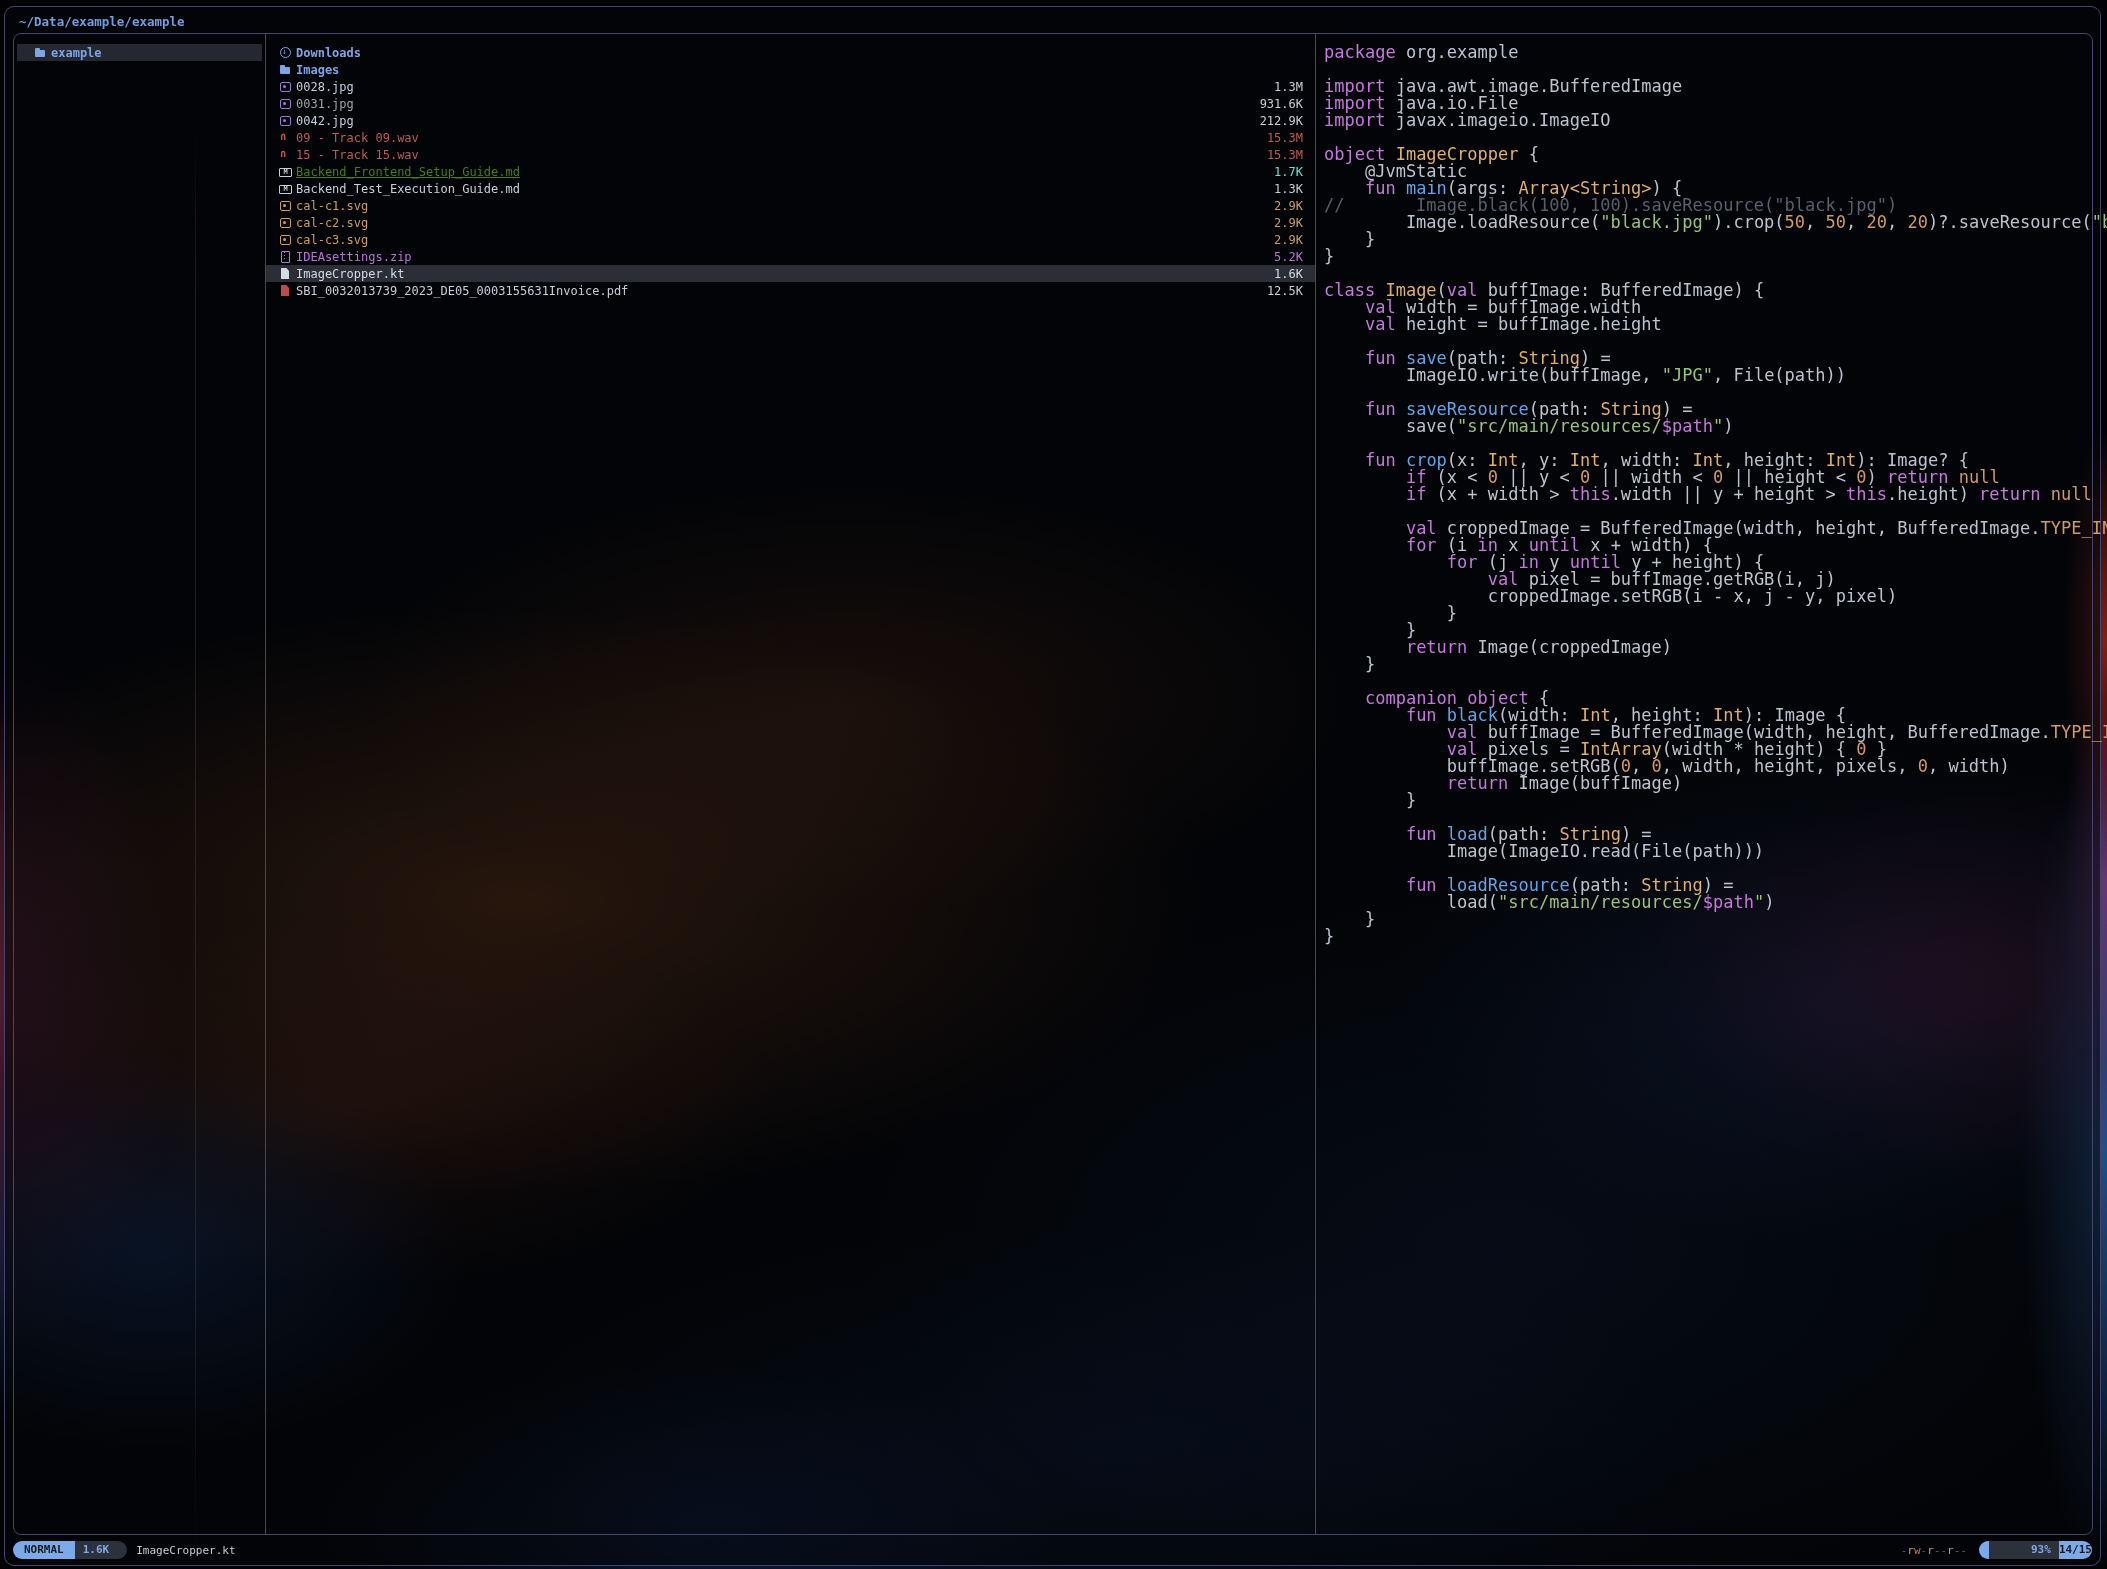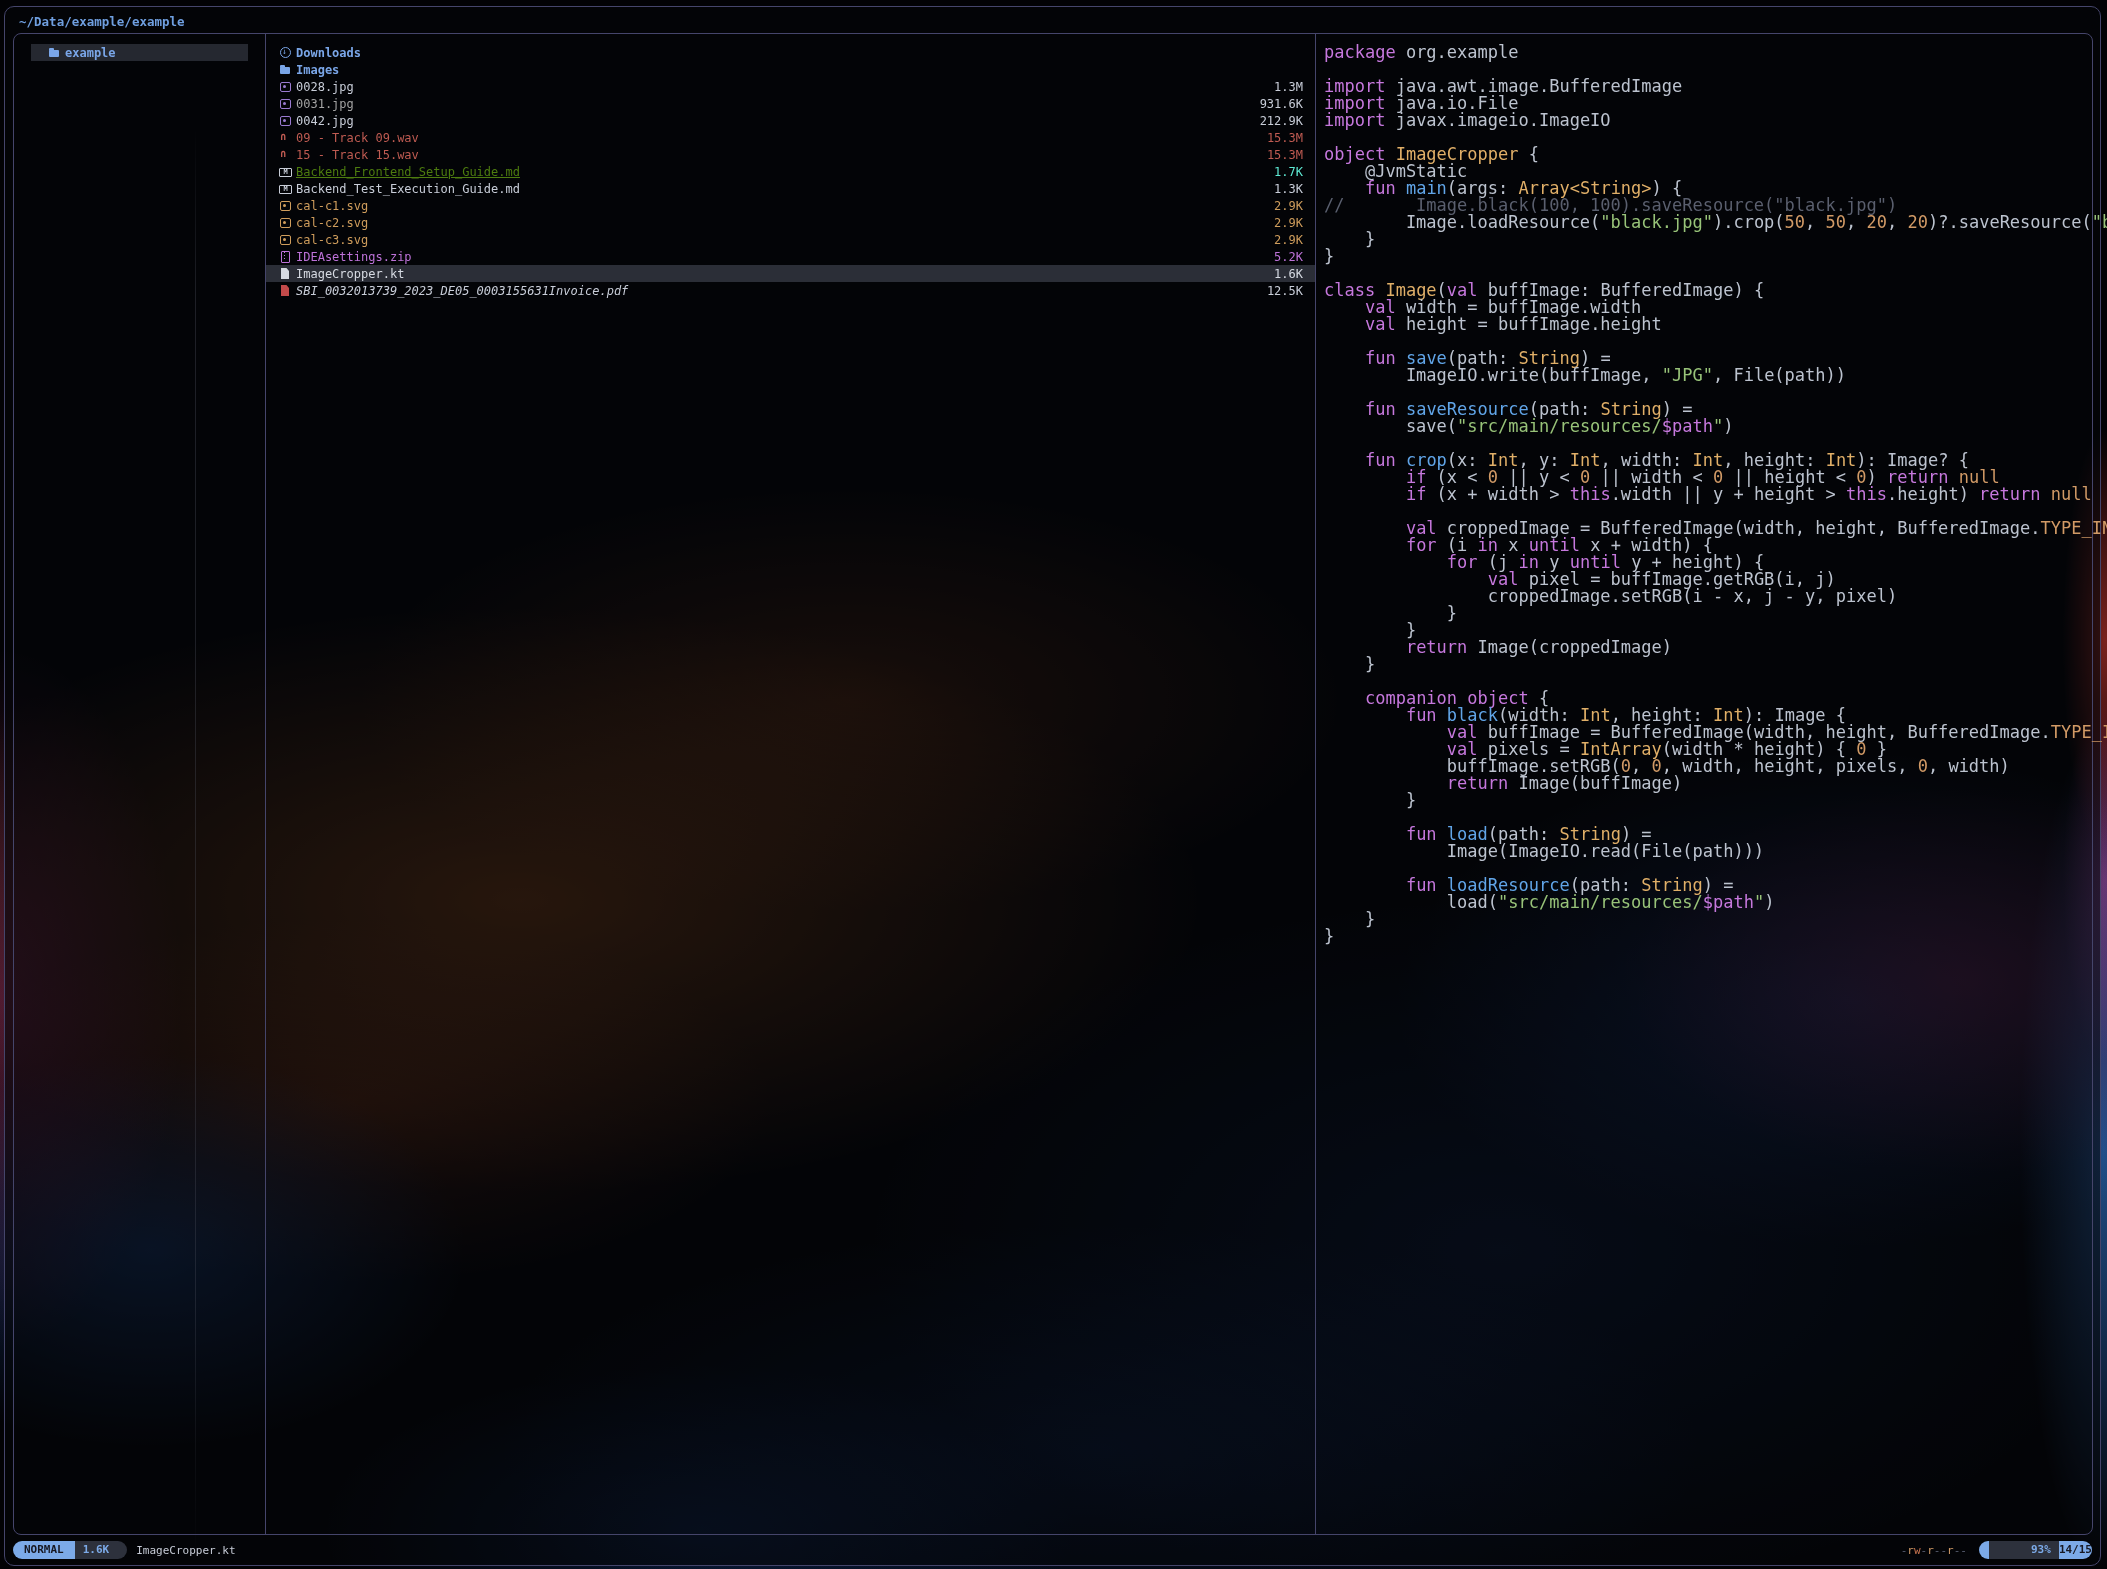--- a/index.html
+++ b/index.html
@@ -38,21 +38,21 @@
   .divider.d1{left:251px;}
   .divider.d2{left:1301px;}
   .pane{position:absolute;top:0;bottom:0;}
   .pane.parent{left:0;width:251px;padding-top:10px;}
   .pane.current{left:252px;width:1049px;padding-top:10px;}
   .pane.preview{left:1302px;width:776px;padding-top:10px;}
   
   .frow{height:17px;display:flex;align-items:center;font-size:12px;color:#c8cdd8;
     padding:0 12px 0 13px;white-space:pre;cursor:default;}
   .frow.selected{background:#2b2e37;}
-  .pane.parent .frow{margin:0 17px;padding-left:17px;font-weight:700;}
+  .pane.parent .frow{margin:0 3px;padding-left:17px;font-weight:700;}
   .pane.parent .frow.selected{background:#252830;}
   .fname{flex:1 1 auto;overflow:hidden;}
   .fsize{flex:0 0 auto;margin-left:8px;}
   .bold{font-weight:700;}
   
   .ic{display:inline-block;width:13px;height:13px;position:relative;flex:none;margin-right:4px;}
   .ic-folder::before{content:"";position:absolute;left:1px;top:4px;width:10px;height:7px;background:currentColor;border-radius:1px;}
   .ic-folder::after{content:"";position:absolute;left:1px;top:2px;width:5px;height:3px;background:currentColor;border-radius:1px;}
   .ic-download::before{content:"";position:absolute;left:1px;top:1px;width:9px;height:9px;border:1px solid currentColor;border-radius:50%;}
   .ic-download::after{content:"↓";position:absolute;left:0;top:0;width:11px;height:11px;font-size:8px;line-height:12px;text-align:center;}
@@ -155,21 +155,21 @@
         <div class="frow">
     <span class="ic ic-image" style="color: rgb(207, 157, 92);"></span><span class="fname" style="color: rgb(207, 157, 92);">cal-c3.svg</span><span class="fsize" style="color: rgb(207, 157, 92);">2.9K</span>
   </div>
         <div class="frow">
     <span class="ic ic-archive" style="color: rgb(189, 114, 216);"></span><span class="fname" style="color: rgb(189, 114, 216);">IDEAsettings.zip</span><span class="fsize" style="color: rgb(189, 114, 216);">5.2K</span>
   </div>
         <div class="frow selected">
     <span class="ic ic-file" style="color: rgb(214, 218, 226);"></span><span class="fname" style="color: rgb(214, 218, 226);">ImageCropper.kt</span><span class="fsize" style="color: rgb(214, 218, 226);">1.6K</span>
   </div>
         <div class="frow">
-    <span class="ic ic-pdf" style="color: rgb(195, 74, 74);"></span><span class="fname" style="color: rgb(200, 205, 216); font-style: italic;">SBI_0032013739_2023_DE05_0003155631Invoice.pdf</span><span class="fsize" style="color: rgb(200, 205, 216);">12.5K</span>
+    <span class="ic ic-pdf" style="color: rgb(195, 74, 74);"></span><span class="fname" style="color: rgb(200, 205, 216);">SBI_0032013739_2023_DE05_0003155631Invoice.pdf</span><span class="fsize" style="color: rgb(200, 205, 216);">12.5K</span>
   </div>
       </div>
     <div class="pane preview">
       <div class="code" id="code-view"><div class="cl"><span class="c-kw">package</span><span class="c-pl"> org.example</span></div><div class="cl">&nbsp;</div><div class="cl"><span class="c-kw">import</span><span class="c-pl"> java.awt.image.BufferedImage</span></div><div class="cl"><span class="c-kw">import</span><span class="c-pl"> java.io.File</span></div><div class="cl"><span class="c-kw">import</span><span class="c-pl"> javax.imageio.ImageIO</span></div><div class="cl">&nbsp;</div><div class="cl"><span class="c-kw">object</span><span class="c-ty"> ImageCropper</span><span class="c-pl"> {</span></div><div class="cl"><span class="c-pl">    @JvmStatic</span></div><div class="cl"><span class="c-pl">    </span><span class="c-kw">fun</span><span class="c-fn"> main</span><span class="c-pl">(args: </span><span class="c-ty">Array&lt;String&gt;</span><span class="c-pl">) {</span></div><div class="cl"><span class="c-cm">//       Image.black(100, 100).saveResource("black.jpg")</span></div><div class="cl"><span class="c-pl">        Image.loadResource(</span><span class="c-st">"black.jpg"</span><span class="c-pl">).crop(</span><span class="c-nu">50</span><span class="c-pl">, </span><span class="c-nu">50</span><span class="c-pl">, </span><span class="c-nu">20</span><span class="c-pl">, </span><span class="c-nu">20</span><span class="c-pl">)?.saveResource(</span><span class="c-st">"blackCropped.jpg"</span><span class="c-pl">)</span></div><div class="cl"><span class="c-pl">    }</span></div><div class="cl"><span class="c-pl">}</span></div><div class="cl">&nbsp;</div><div class="cl"><span class="c-kw">class</span><span class="c-ty"> Image</span><span class="c-pl">(</span><span class="c-kw">val</span><span class="c-pl"> buffImage: BufferedImage) {</span></div><div class="cl"><span class="c-pl">    </span><span class="c-kw">val</span><span class="c-pl"> width = buffImage.width</span></div><div class="cl"><span class="c-pl">    </span><span class="c-kw">val</span><span class="c-pl"> height = buffImage.height</span></div><div class="cl">&nbsp;</div><div class="cl"><span class="c-pl">    </span><span class="c-kw">fun</span><span class="c-fn"> save</span><span class="c-pl">(path: </span><span class="c-ty">String</span><span class="c-pl">) =</span></div><div class="cl"><span class="c-pl">        ImageIO.write(buffImage, </span><span class="c-st">"JPG"</span><span class="c-pl">, File(path))</span></div><div class="cl">&nbsp;</div><div class="cl"><span class="c-pl">    </span><span class="c-kw">fun</span><span class="c-fn"> saveResource</span><span class="c-pl">(path: </span><span class="c-ty">String</span><span class="c-pl">) =</span></div><div class="cl"><span class="c-pl">        save(</span><span class="c-st">"src/main/resources/</span><span class="c-iv">$path</span><span class="c-st">"</span><span class="c-pl">)</span></div><div class="cl">&nbsp;</div><div class="cl"><span class="c-pl">    </span><span class="c-kw">fun</span><span class="c-fn"> crop</span><span class="c-pl">(x: </span><span class="c-ty">Int</span><span class="c-pl">, y: </span><span class="c-ty">Int</span><span class="c-pl">, width: </span><span class="c-ty">Int</span><span class="c-pl">, height: </span><span class="c-ty">Int</span><span class="c-pl">): Image? {</span></div><div class="cl"><span class="c-pl">        </span><span class="c-kw">if</span><span class="c-pl"> (x &lt; </span><span class="c-nu">0</span><span class="c-pl"> || y &lt; </span><span class="c-nu">0</span><span class="c-pl"> || width &lt; </span><span class="c-nu">0</span><span class="c-pl"> || height &lt; </span><span class="c-nu">0</span><span class="c-pl">) </span><span class="c-kw">return</span><span class="c-nu"> null</span></div><div class="cl"><span class="c-pl">        </span><span class="c-kw">if</span><span class="c-pl"> (x + width &gt; </span><span class="c-kw">this</span><span class="c-pl">.width || y + height &gt; </span><span class="c-kw">this</span><span class="c-pl">.height) </span><span class="c-kw">return</span><span class="c-nu"> null</span></div><div class="cl">&nbsp;</div><div class="cl"><span class="c-pl">        </span><span class="c-kw">val</span><span class="c-pl"> croppedImage = BufferedImage(width, height, BufferedImage.</span><span class="c-nu">TYPE_INT_RGB</span><span class="c-pl">)</span></div><div class="cl"><span class="c-pl">        </span><span class="c-kw">for</span><span class="c-pl"> (i </span><span class="c-kw">in</span><span class="c-pl"> x </span><span class="c-kw">until</span><span class="c-pl"> x + width) {</span></div><div class="cl"><span class="c-pl">            </span><span class="c-kw">for</span><span class="c-pl"> (j </span><span class="c-kw">in</span><span class="c-pl"> y </span><span class="c-kw">until</span><span class="c-pl"> y + height) {</span></div><div class="cl"><span class="c-pl">                </span><span class="c-kw">val</span><span class="c-pl"> pixel = buffImage.getRGB(i, j)</span></div><div class="cl"><span class="c-pl">                croppedImage.setRGB(i - x, j - y, pixel)</span></div><div class="cl"><span class="c-pl">            }</span></div><div class="cl"><span class="c-pl">        }</span></div><div class="cl"><span class="c-pl">        </span><span class="c-kw">return</span><span class="c-pl"> Image(croppedImage)</span></div><div class="cl"><span class="c-pl">    }</span></div><div class="cl">&nbsp;</div><div class="cl"><span class="c-pl">    </span><span class="c-kw">companion object</span><span class="c-pl"> {</span></div><div class="cl"><span class="c-pl">        </span><span class="c-kw">fun</span><span class="c-fn"> black</span><span class="c-pl">(width: </span><span class="c-ty">Int</span><span class="c-pl">, height: </span><span class="c-ty">Int</span><span class="c-pl">): Image {</span></div><div class="cl"><span class="c-pl">            </span><span class="c-kw">val</span><span class="c-pl"> buffImage = BufferedImage(width, height, BufferedImage.</span><span class="c-nu">TYPE_INT_RGB</span><span class="c-pl">)</span></div><div class="cl"><span class="c-pl">            </span><span class="c-kw">val</span><span class="c-pl"> pixels = </span><span class="c-ty">IntArray</span><span class="c-pl">(width * height) { </span><span class="c-nu">0</span><span class="c-pl"> }</span></div><div class="cl"><span class="c-pl">            buffImage.setRGB(</span><span class="c-nu">0</span><span class="c-pl">, </span><span class="c-nu">0</span><span class="c-pl">, width, height, pixels, </span><span class="c-nu">0</span><span class="c-pl">, width)</span></div><div class="cl"><span class="c-pl">            </span><span class="c-kw">return</span><span class="c-pl"> Image(buffImage)</span></div><div class="cl"><span class="c-pl">        }</span></div><div class="cl">&nbsp;</div><div class="cl"><span class="c-pl">        </span><span class="c-kw">fun</span><span class="c-fn"> load</span><span class="c-pl">(path: </span><span class="c-ty">String</span><span class="c-pl">) =</span></div><div class="cl"><span class="c-pl">            Image(ImageIO.read(File(path)))</span></div><div class="cl">&nbsp;</div><div class="cl"><span class="c-pl">        </span><span class="c-kw">fun</span><span class="c-fn"> loadResource</span><span class="c-pl">(path: </span><span class="c-ty">String</span><span class="c-pl">) =</span></div><div class="cl"><span class="c-pl">            load(</span><span class="c-st">"src/main/resources/</span><span class="c-iv">$path</span><span class="c-st">"</span><span class="c-pl">)</span></div><div class="cl"><span class="c-pl">    }</span></div><div class="cl"><span class="c-pl">}</span></div></div>
     </div>
   </div>
 
   <div class="status-bar">
     <div class="sb-left">
       <span class="sb-mode">NORMAL</span>

